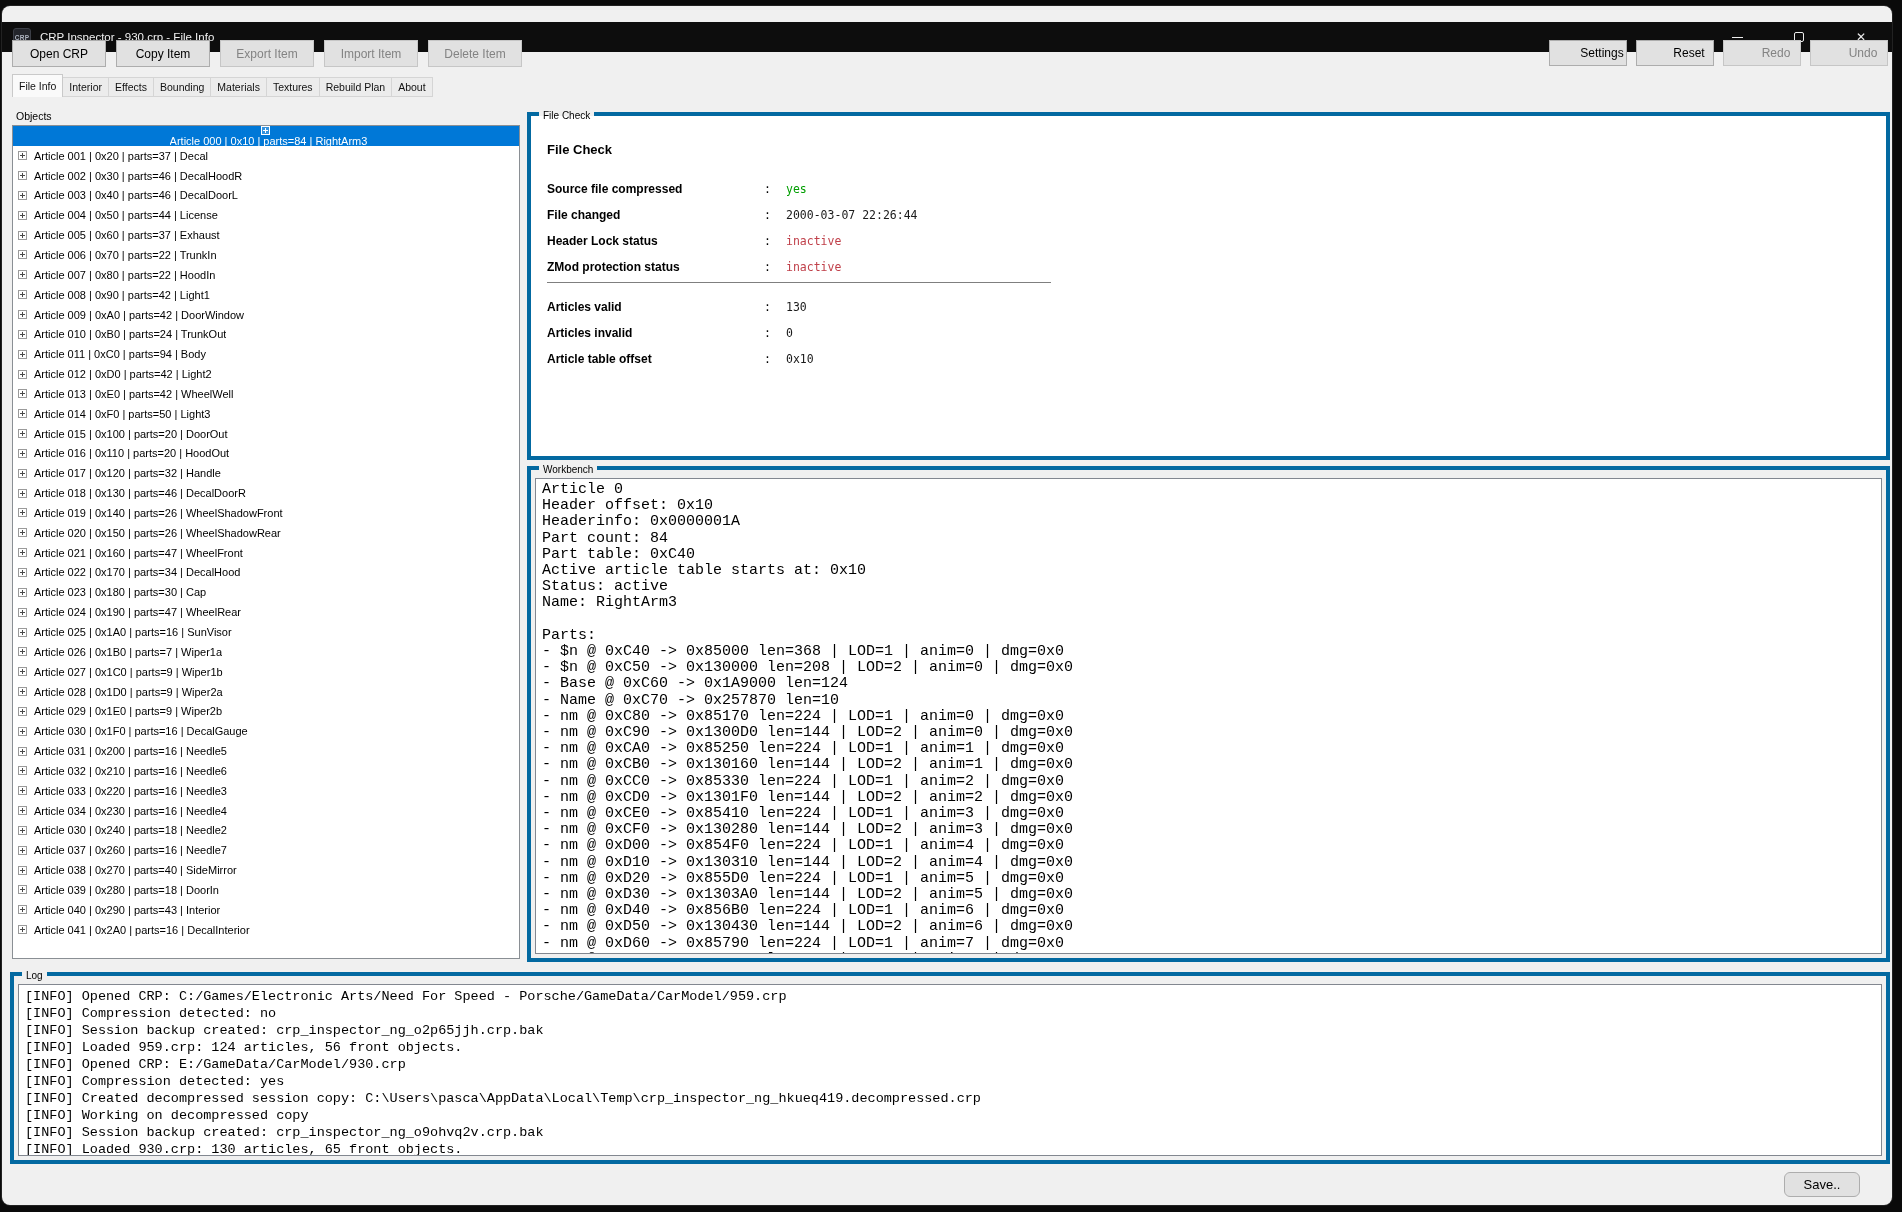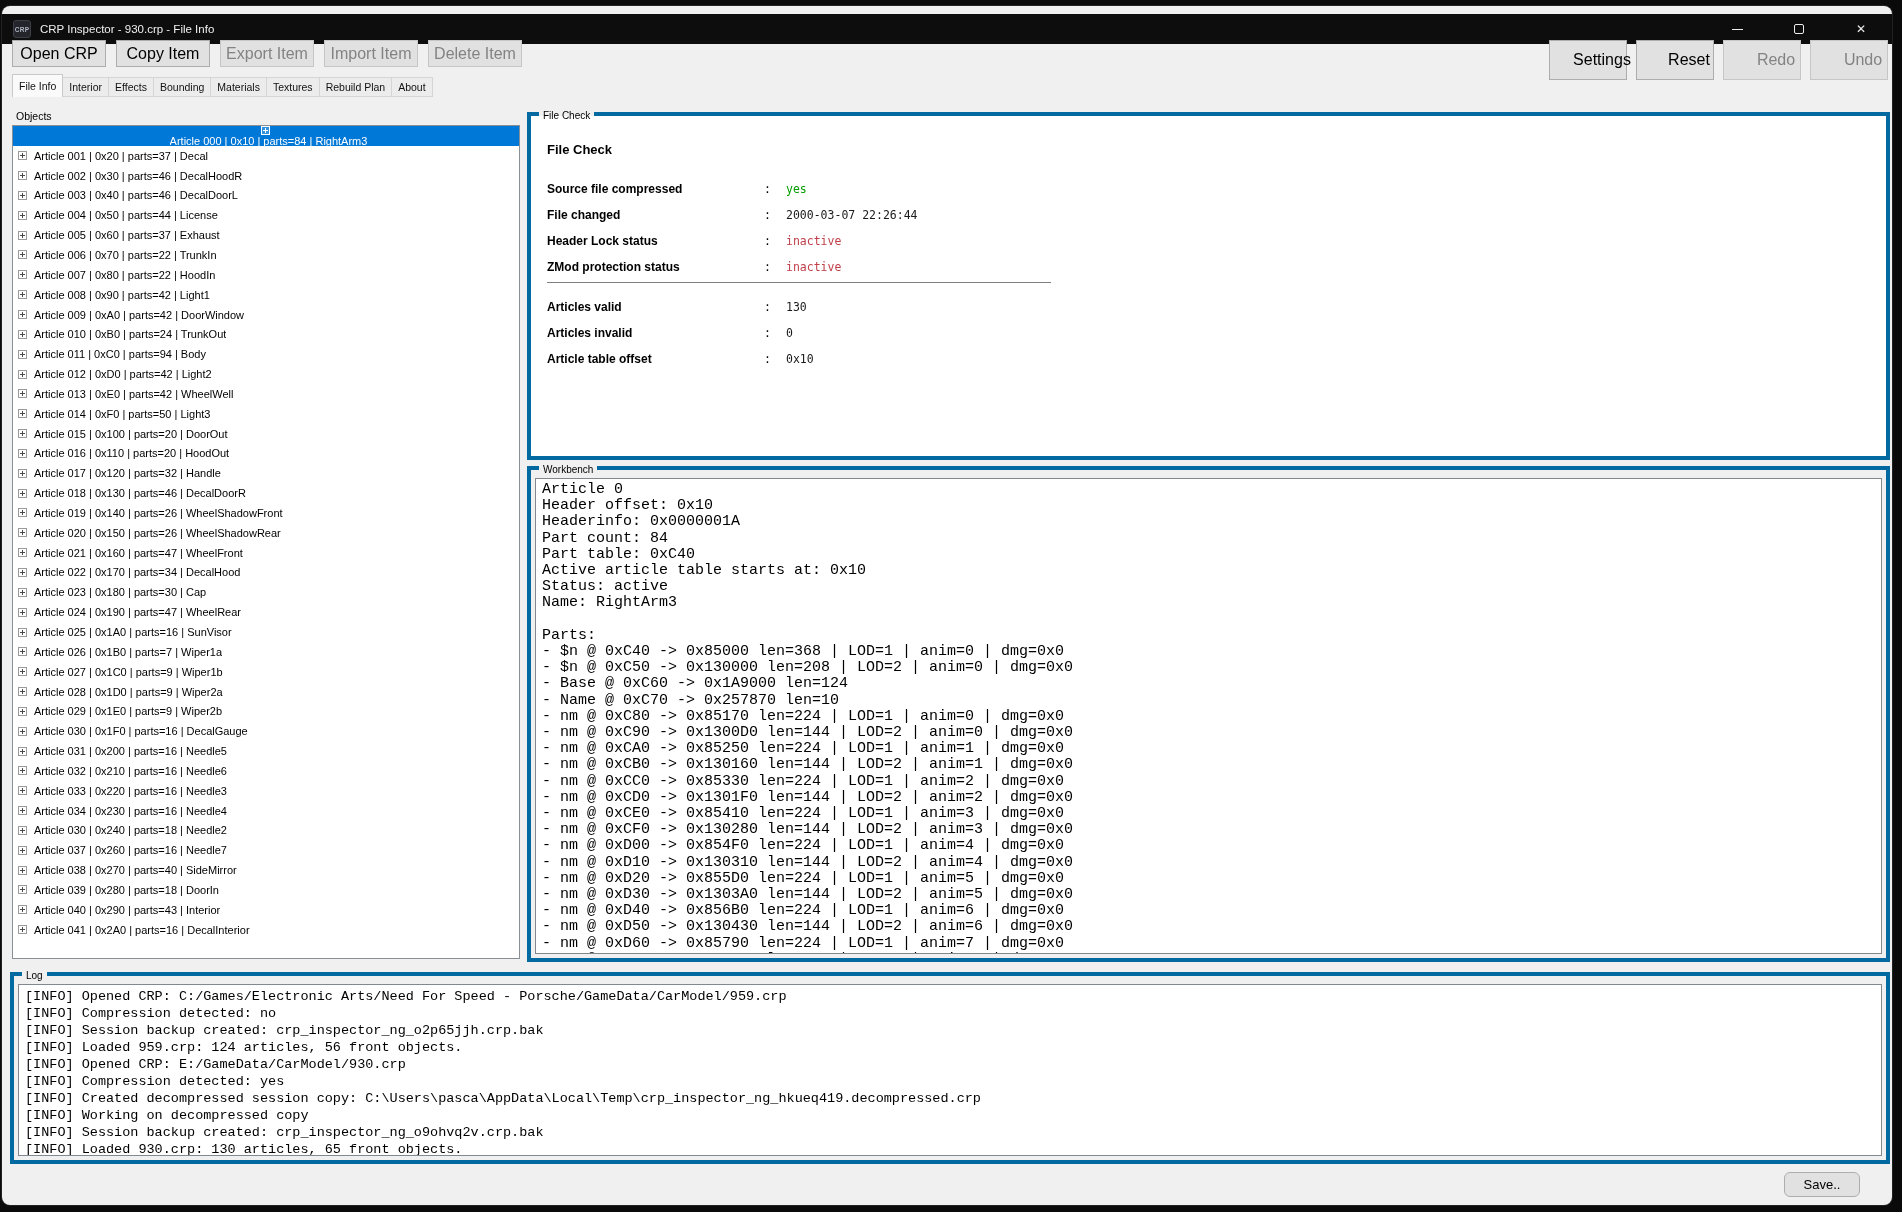--- a/index.html
+++ b/index.html
@@ -8,43 +8,43 @@
     position:relative; width:1902px; height:1212px; background:#0a0a0a;
     overflow:hidden; font-family:"Liberation Sans","DejaVu Sans",sans-serif;
     -webkit-font-smoothing:antialiased;
   }
   #window {
     position:absolute; left:2px; top:6px; width:1890px; height:1199px;
     background:#f0f0f0; border-radius:8px; overflow:hidden;
     box-shadow:0 0 0 1px #222;
   }
   
-  .titlebar { position:absolute; left:0; top:8px; width:100%; height:30px; background:#0d0d0d; }
+  .titlebar { position:absolute; left:0; top:16px; width:100%; height:30px; background:#0d0d0d; }
   .app-icon {
     position:absolute; left:11px; top:6px; width:18px; height:18px;
     background:#23252b; border:1px solid #3c3f47; border-radius:3px;
     color:#aeb4c0; font-size:6.5px; font-weight:bold; letter-spacing:.3px;
     display:flex; align-items:center; justify-content:center;
   }
   .title-text { position:absolute; left:38px; top:0; line-height:30px; font-size:11.5px; color:#f0f0f0; }
   .win-controls { position:absolute; right:0; top:0; height:30px; display:flex; }
   .win-btn { width:62px; height:30px; display:flex; align-items:center; justify-content:center; color:#ededed; }
   .glyph-min { width:11px; height:1px; background:#ededed; }
   .glyph-max { width:10px; height:10px; border:1px solid #ededed; border-radius:2px; }
   .glyph-close { font-size:12px; line-height:12px; font-weight:400; }
   
   .tb-left  { position:absolute; left:10px; top:34px; display:flex; gap:10px; }
   .tb-right { position:absolute; right:4px; top:34px; display:flex; gap:9px; }
   .btn {
     height:27px; background:#e1e1e1; border:1px solid #adadad; color:#000;
-    font-size:16px; font-family:inherit; display:flex; align-items:center; justify-content:center;
+    font-size:12px; font-family:inherit; display:flex; align-items:center; justify-content:center;
     padding:0; cursor:default;
   }
   .tb-left .btn { width:94px; }
-  .tb-right .btn { width:78px; height:40px;padding-left:28px; }
+  .tb-right .btn { width:78px; height:26px;padding-left:28px; }
   .btn.disabled { color:#838383; border-color:#c6c6c6; }
   
   .tabstrip { position:absolute; left:10px; top:68px; height:23px; display:flex; align-items:flex-end; }
   .tab {
     height:20px; padding:0 6px; background:#ececec; border:1px solid #d5d5d5;
     font-size:10.5px; line-height:18px; color:#111; white-space:nowrap;
   }
   .tab + .tab { margin-left:-1px; }
   .tab.active {
     height:23px; background:#fafafa; border-color:#c9c9c9; border-bottom:none;

